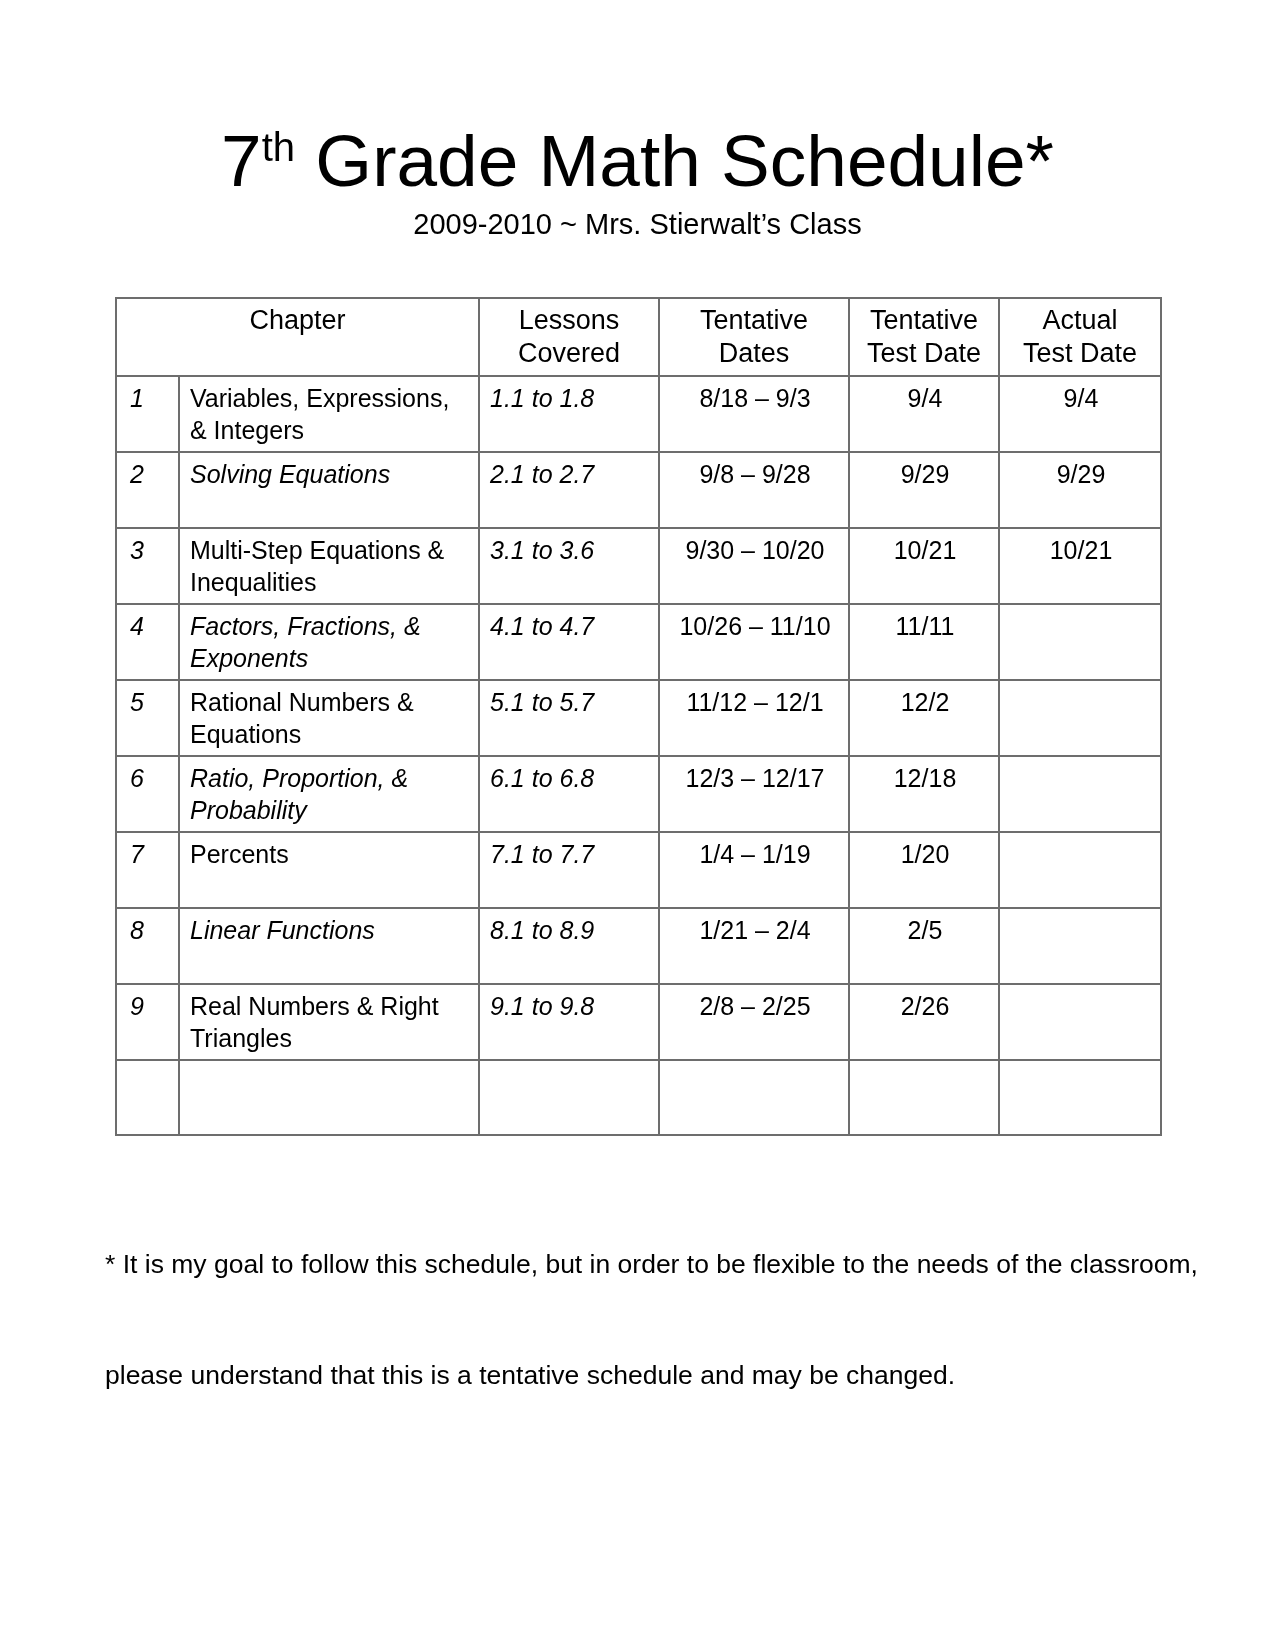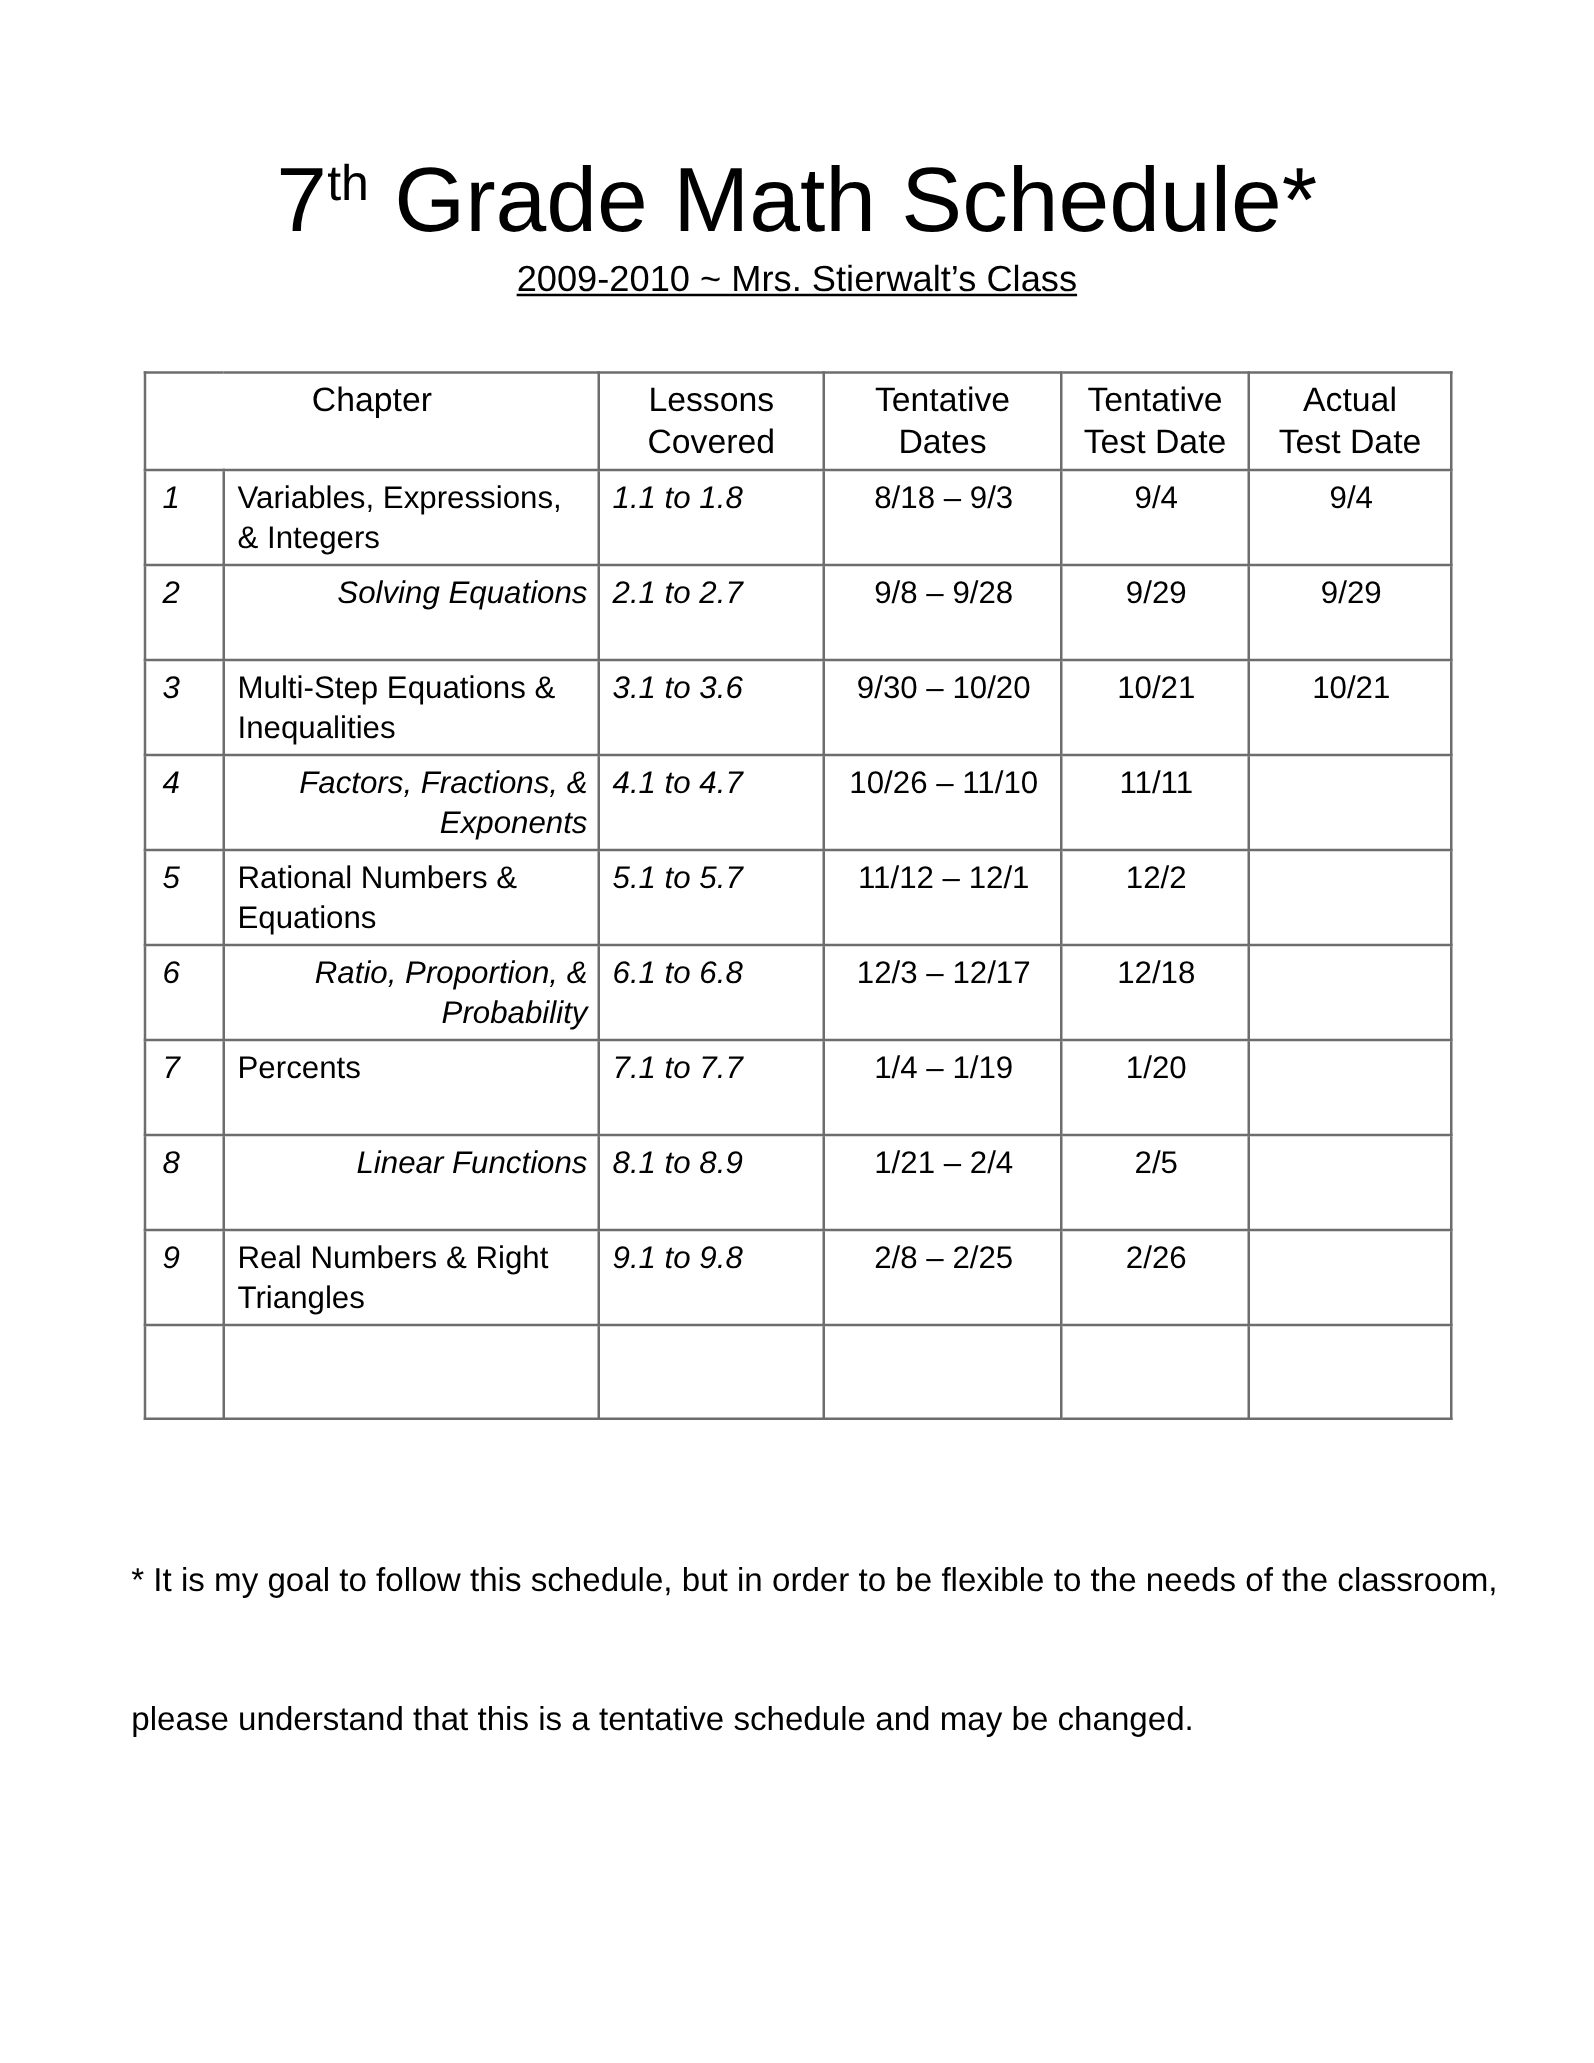--- a/index.html
+++ b/index.html
@@ -28,21 +28,20 @@
   .page-title .sup {
     font-size: 40px;
     vertical-align: super;
     line-height: 0;
   }
   .page-subtitle {
     text-align: center;
     font-size: 29px;
     margin-top: 6px;
     white-space: pre;
-    text-decoration: underline;
   }
   table.schedule {
     border-collapse: collapse;
     table-layout: fixed;
     width: 1045px;
     margin: 56px 0 0 115px;
   }
   col.c1 { width: 63px; }
   col.c2 { width: 300px; }
   col.c3 { width: 180px; }
@@ -69,21 +68,21 @@
     font-size: 25px;
     line-height: 1.3;
     padding: 5px 8px 4px 10px;
     text-align: left;
   }
   td.c-num {
     font-style: italic;
     padding-left: 13px;
   }
   td.c-lessons { font-style: italic; }
-  td.c-name.italic { font-style: italic; text-align: right; }
+  td.c-name.italic { font-style: italic; }
   td.c-dates, td.c-tent, td.c-actual { text-align: center; }
   .footnote {
     margin: 36px 0 0 105px;
     width: 1090px;
     font-size: 26.5px;
     line-height: 37px;
     white-space: pre;
   }
 </style>
 </head>

